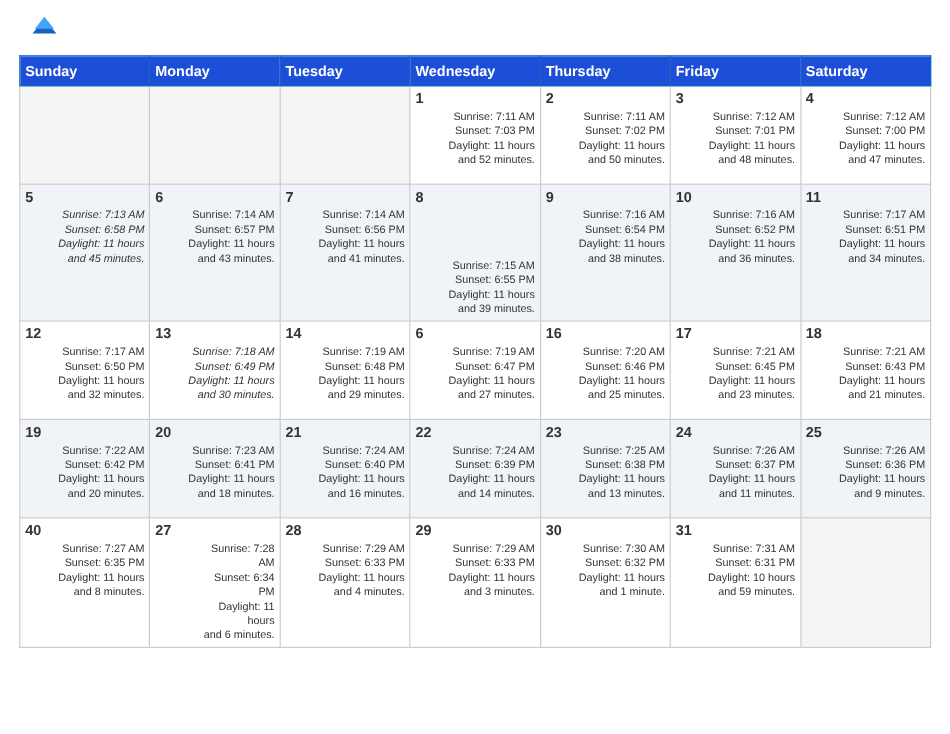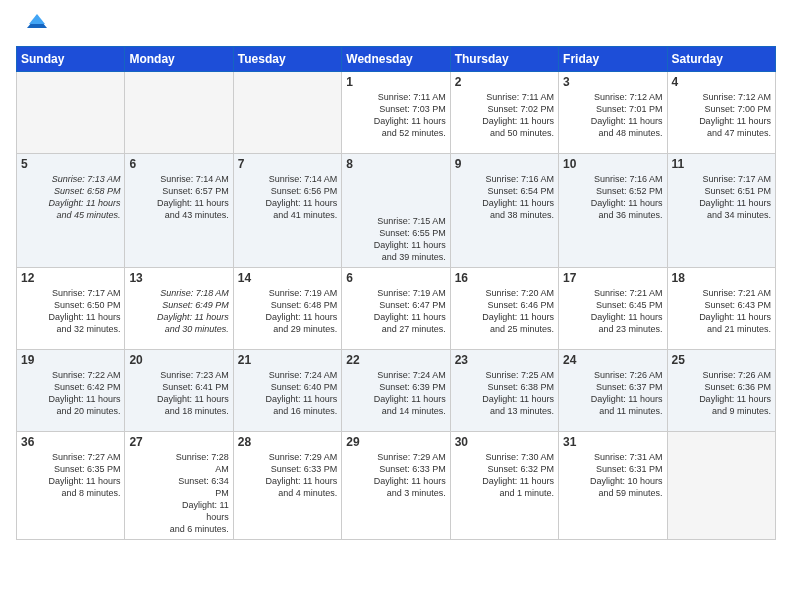--- a/index.html
+++ b/index.html
@@ -302,21 +302,21 @@
           <td>
             <span class="day-number">25</span>
             <div class="day-info" style="white-space: pre-line;">Sunrise: 7:26 AM
 Sunset: 6:36 PM
 Daylight: 11 hours
 and 9 minutes.</div>
           </td>
         </tr>
         <tr>
           <td>
-            <span class="day-number">36</span>
+            <span class="day-number">40</span>
             <div class="day-info" style="white-space: pre-line;">Sunrise: 7:27 AM
 Sunset: 6:35 PM
 Daylight: 11 hours
 and 8 minutes.</div>
           </td>
           <td>
             <span class="day-number">27</span>
             <div class="day-info" style="white-space: pre-line; margin-left: 35px;">Sunrise: 7:28 AM
 Sunset: 6:34 PM
 Daylight: 11 hours

